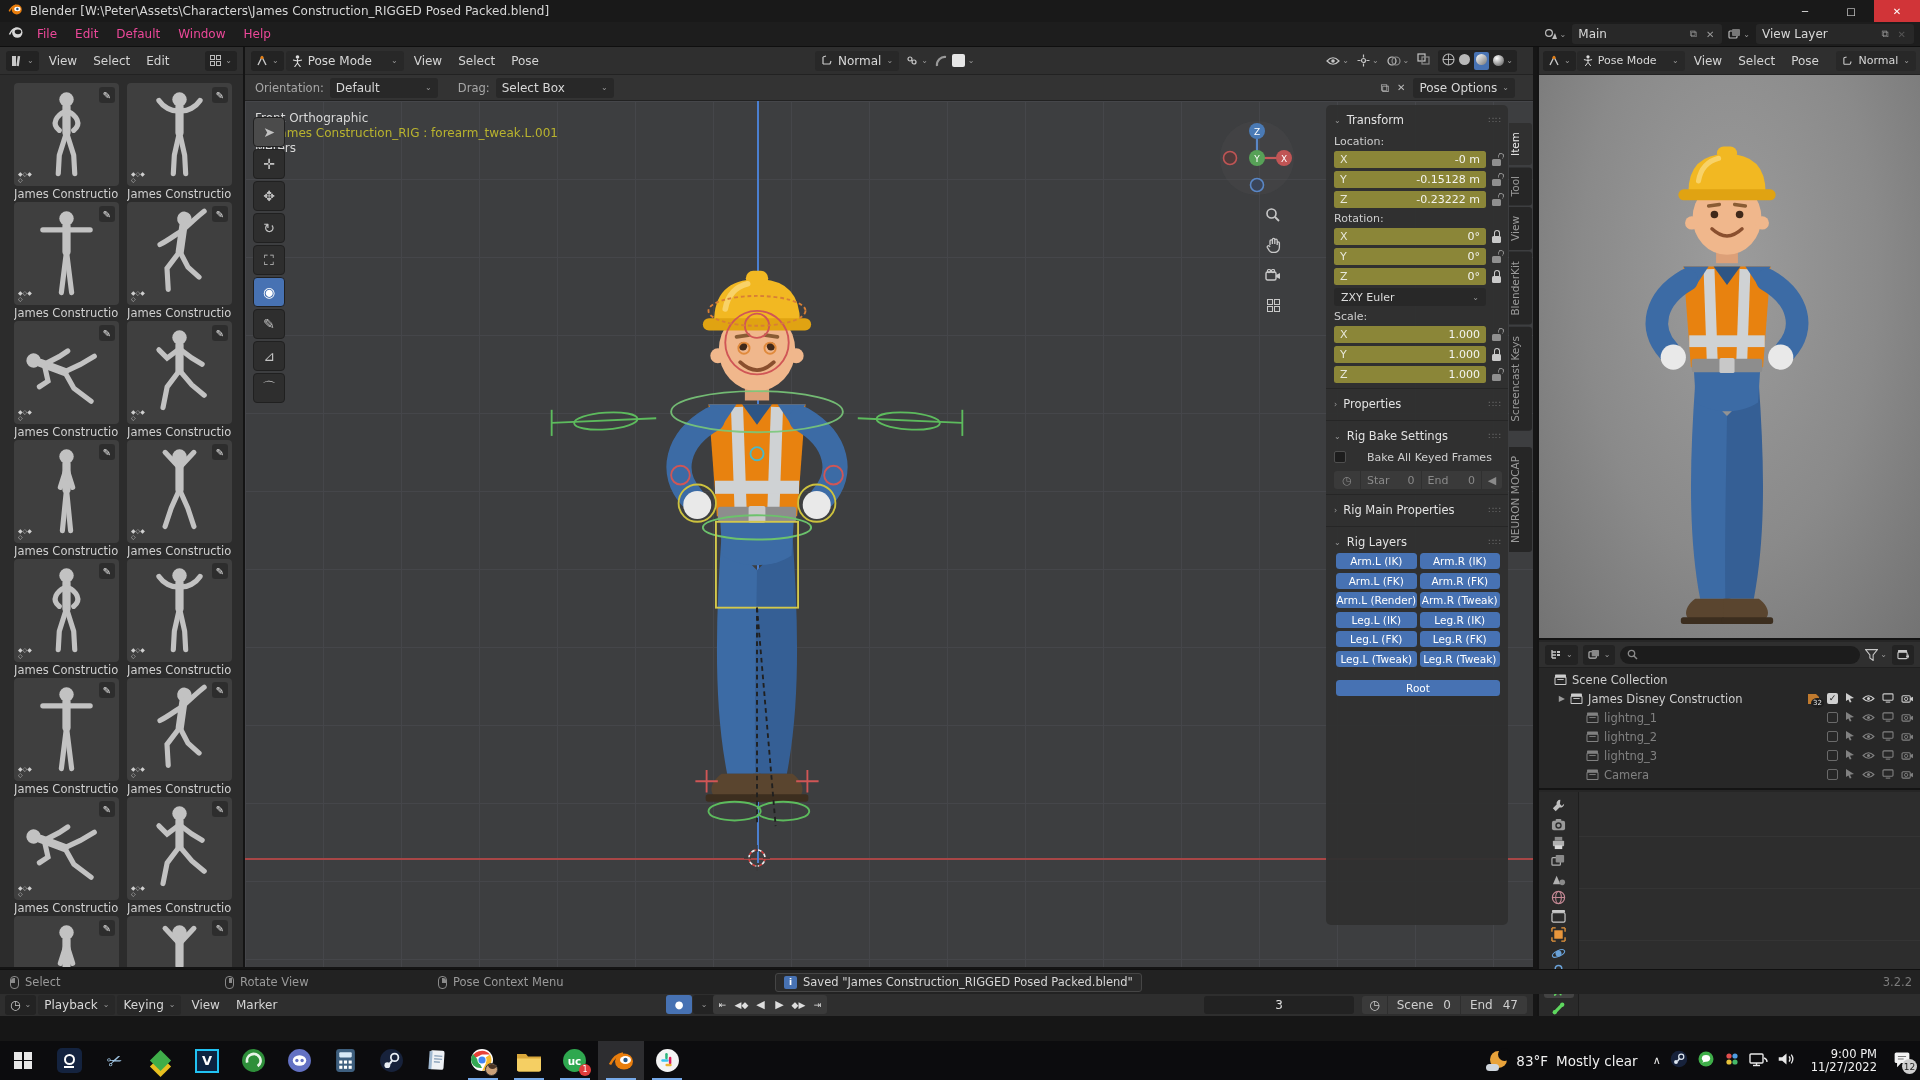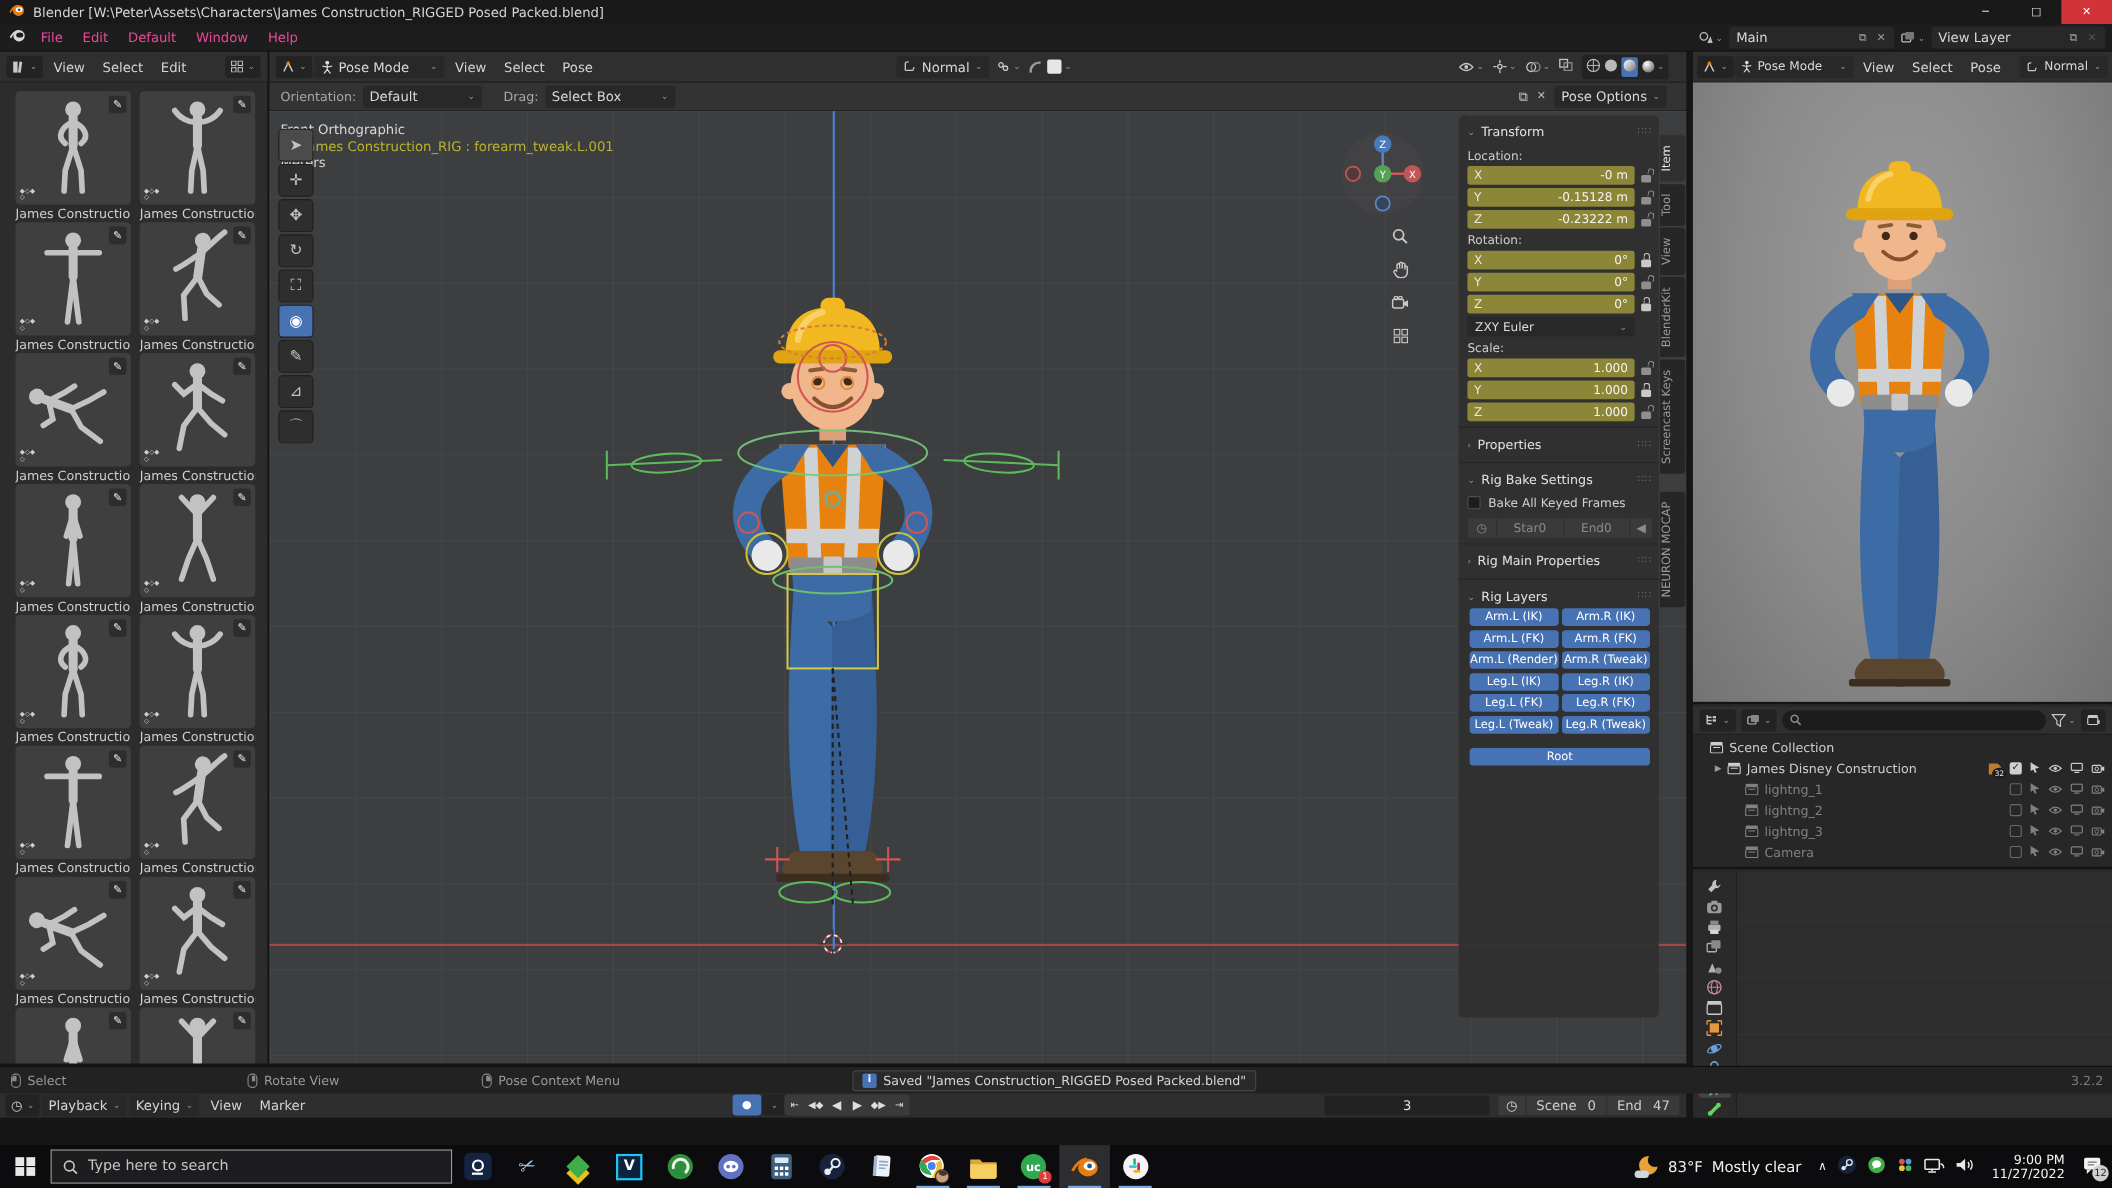--- a/index.html
+++ b/index.html
@@ -58,24 +58,24 @@
 .axis-row{display:flex;align-items:center;margin-bottom:3px;gap:5px}
 .axis-field{flex:1;height:17px;background:#8b8638;border-radius:2.5px;display:flex;align-items:center;justify-content:space-between;padding:0 6px;color:#f4f4f0}
 .axis-field .ax{color:#e8e8da}
 .lock{width:11px;height:13px;position:relative;display:inline-block;flex:none}
 .lock .bd{position:absolute;bottom:0;left:1px;width:9px;height:7px;background:#c9c9c9;border-radius:1.5px}
 .lock .sh{position:absolute;top:0;left:2.5px;width:6px;height:6px;border:1.5px solid #c9c9c9;border-bottom:none;border-radius:3px 3px 0 0}
 .lock.open .bd{background:#8f8f8f}
 .lock.open .sh{border-color:#8f8f8f;transform:translateX(4px) rotate(14deg)}
 .wide-dd{width:calc(100% - 16px);height:18px;background:#282828;border-radius:3px;display:flex;align-items:center;justify-content:space-between;padding:0 7px;margin:2px 0 4px;color:#dcdcdc}
 .hr{height:1px;background:#262626;margin:5px -6px 4px -8px}
-.chk-row{display:flex;align-items:center;gap:7px;height:20px;color:#cfcfcf}
+.chk-row{display:flex;align-items:center;gap:21px;height:20px;color:#cfcfcf}
 .chk{width:12px;height:12px;border:1px solid #4e4e4e;background:#1d1d1d;border-radius:2px}
 .bake-row{display:flex;margin:4px 0 2px;height:18px;border-radius:3px;overflow:hidden}
-.bake-seg{background:#3a3a3a;color:#8a8a8a;display:flex;align-items:center;justify-content:center;padding:0 6px;margin-right:1px}
+.bake-seg{background:#3a3a3a;color:#8a8a8a;display:flex;align-items:center;justify-content:space-between;padding:0 6px;margin-right:1px}
 .rig-btn{display:block;width:calc(100% - 4px);height:16px;line-height:16px;margin:0 2px 3.5px;background:#4772b3;border:none;border-radius:3.5px;color:#fff;text-align:center;font-size:10.5px;font-family:inherit}
 .rig-btn.off{background:#565656;color:#e0e0e0}
 #rig-pairs{display:grid;grid-template-columns:1fr 1fr;column-gap:3px;margin:0 2px}
 #rig-pairs .rig-btn{width:100%;margin:0 0 3.5px}
 
 #side-tabs{position:absolute;top:22px;right:1px;width:23px;display:flex;flex-direction:column;gap:2px}
 .side-tab{writing-mode:vertical-rl;transform:rotate(180deg);background:#262626;color:#9b9b9b;font-size:10.5px;padding:9px 0;width:23px;text-align:center;border-radius:3px 0 0 3px;white-space:nowrap}
 .side-tab.active{background:#303030;color:#e8e8e8}
 .side-tab.gap{margin-top:14px}
 
@@ -1429,27 +1429,20 @@
 
   <div id="taskbar2">
     <span id="start-btn">
         <span class="winlogo">
           <span></span>
           <span></span>
           <span></span>
           <span></span>
         </span>
       </span>
-    <div id="tb-search">
-      <svg width="14" height="14" viewBox="0 0 14 14">
-          <circle cx="6" cy="6" r="4.4" fill="none" stroke="#c6c6c6" stroke-width="1.5"></circle>
-          <line x1="9.2" y1="9.2" x2="13" y2="13" stroke="#c6c6c6" stroke-width="1.6"></line>
-        </svg>
-      <span>Type here to search</span>
-    </div>
     <div id="tb-apps" style="display:flex">
         <div class="tb-app">
           <span style="width:25px;height:25px;background:#14233f;border-radius:5px;display:flex;align-items:center;justify-content:center;flex-direction:column">
             <span style="width:11px;height:11px;border:2.5px solid #fff;border-radius:50%"></span>
             <span style="width:10px;height:2px;background:#fff;margin-top:1px"></span>
           </span>
         </div>
         <div class="tb-app">
           <span style="font-size:18px;color:#9fc3e0;transform:rotate(-20deg)">✂</span>
         </div>

